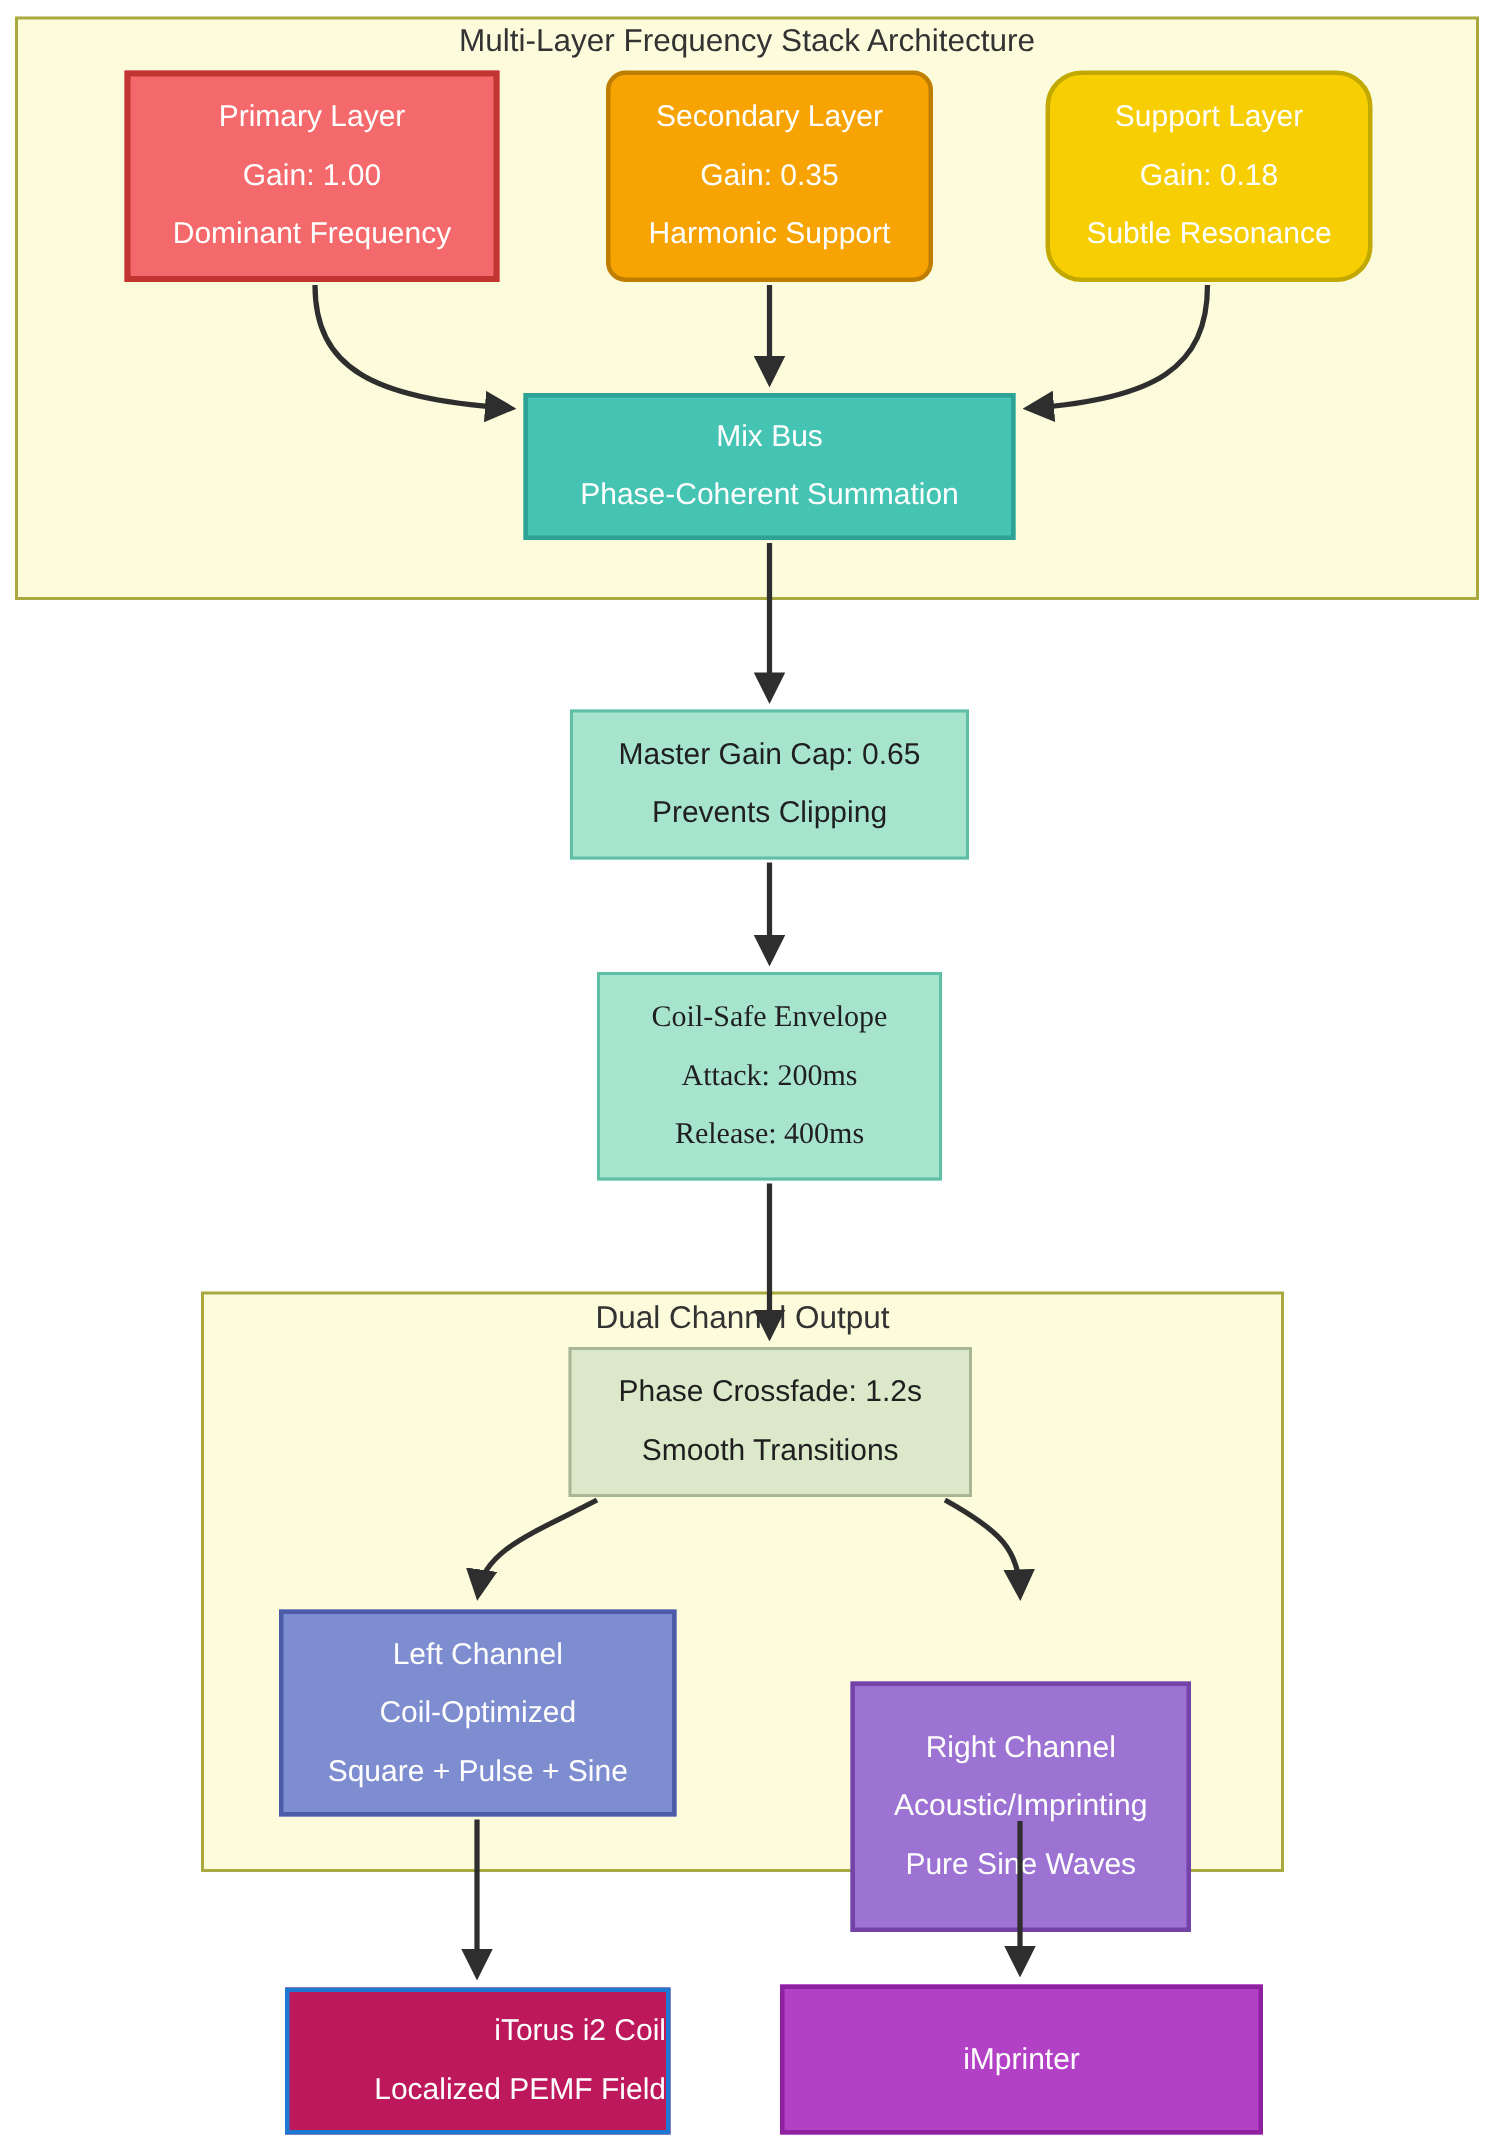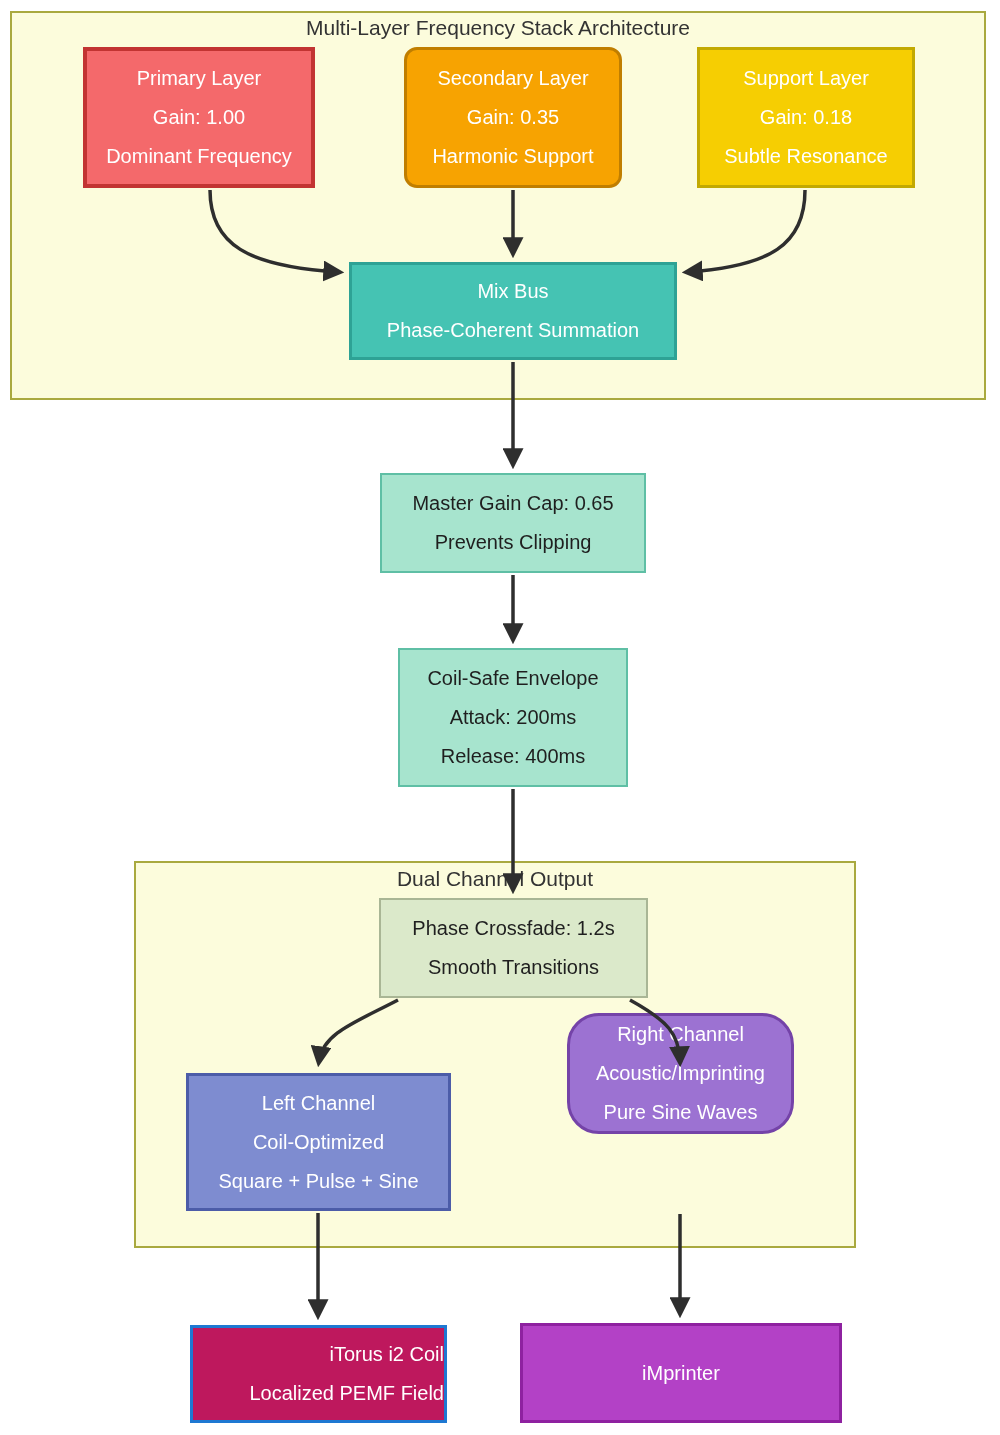--- a/index.html
+++ b/index.html
@@ -33,29 +33,29 @@
     display:flex;
     flex-direction:column;
     align-items:center;
     justify-content:center;
     text-align:center;
     font-size:20px;
     line-height:39px;
     z-index:2;
     white-space:nowrap;
   }
-  .n-primary  {left:83px; top:47px; width:232px;height:141px;border-width:4px;}
+  .n-primary  {left:83px; top:47px; width:250px;height:141px;border-width:4px;}
   .n-secondary{left:404px;top:47px; width:218px;height:141px;}
   .n-support  {left:697px;top:47px; width:218px;height:141px;}
   .n-mixbus   {left:349px;top:262px;width:328px;height:98px;}
   .n-master   {left:380px;top:473px;width:266px;height:100px;border-width:2px;}
-  .n-coil     {left:398px;top:648px;width:230px;height:139px;border-width:2px;}
+  .n-coil     {left:398px;top:648px;width:230px;height:139px;border-width:2px;font-family:Liberation Serif, serif;}
   .n-phase    {left:379px;top:898px;width:269px;height:100px;border-width:2px;text-align:right;}
   .n-left     {left:186px;top:1073px;width:265px;height:138px;}
-  .n-right    {left:567px;top:1013px;width:227px;height:121px;border-radius:32px;}
+  .n-right    {left:567px;top:1121px;width:227px;height:167px;}
   .n-itorus   {left:190px;top:1325px;width:257px;height:98px;}
   .n-imprinter{left:520px;top:1323px;width:322px;height:100px;}
   .edges{
     position:absolute;left:0;top:0;width:1000px;height:1435px;
     z-index:3;pointer-events:none;
   }
   .edge{fill:none;stroke-width:3.5px;}
 </style>
 </head>
 <body>
@@ -73,21 +73,21 @@
     <span>Gain: 1.00</span>
     <span>Dominant Frequency</span>
   </div>
 
   <div class="node n-secondary" style="background: rgb(247, 163, 1); border-color: rgb(192, 126, 0); color: rgb(255, 255, 255); border-radius: 13px;">
     <span>Secondary Layer</span>
     <span>Gain: 0.35</span>
     <span>Harmonic Support</span>
   </div>
 
-  <div class="node n-support" style="background: rgb(246, 206, 2); border-color: rgb(194, 169, 2); color: rgb(255, 255, 255);">
+  <div class="node n-support" style="background: rgb(246, 206, 2); border-color: rgb(194, 169, 2); color: rgb(255, 255, 255); border-radius: 24px;">
     <span>Support Layer</span>
     <span>Gain: 0.18</span>
     <span>Subtle Resonance</span>
   </div>
 
   <div class="node n-mixbus" style="background: rgb(69, 195, 179); border-color: rgb(46, 162, 149); color: rgb(255, 255, 255);">
     <span>Mix Bus</span>
     <span>Phase-Coherent Summation</span>
   </div>
 

